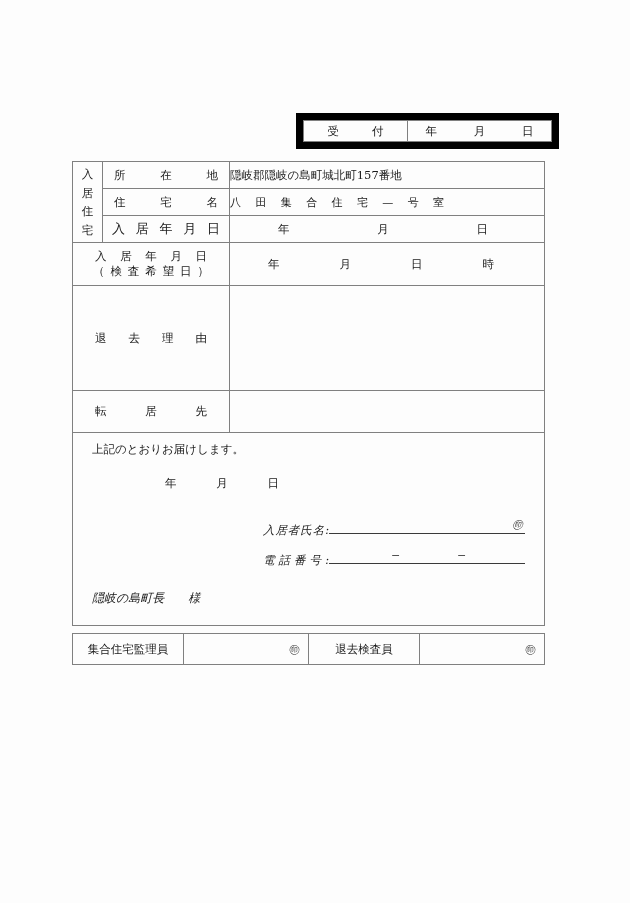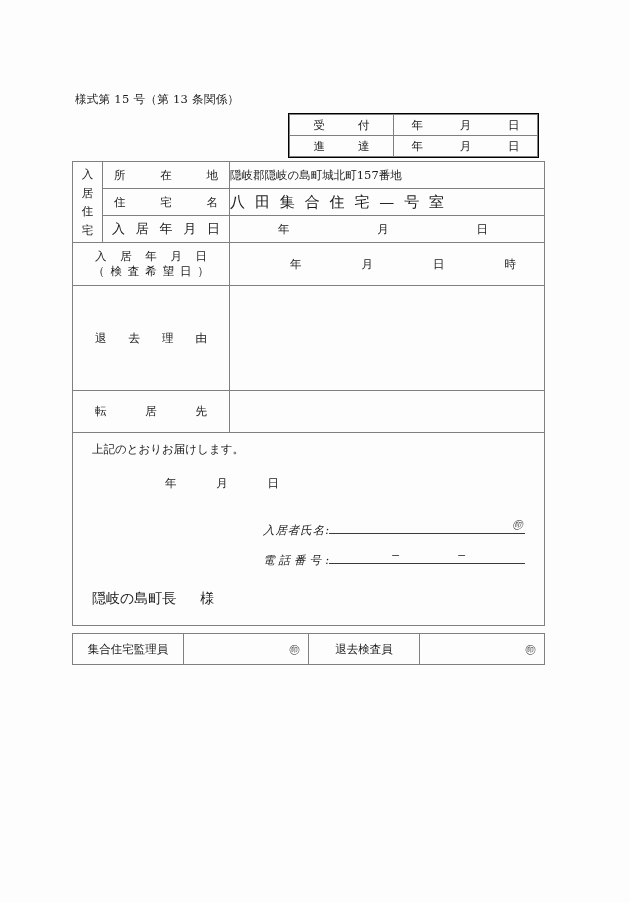--- a/index.html
+++ b/index.html
@@ -36,23 +36,23 @@
     left: 98px; top: 118px;
     font-size: 17px;
     font-weight: bold;
     letter-spacing: 1.2px;
     white-space: nowrap;
   }
 
   
   .receipt {
     position: absolute;
-    left: 288px; top: 113px;
+    left: 296px; top: 113px;
     width: 249px;
-    border: 1px solid #000000;
+    border: 7px solid #000000;
     border-collapse: collapse;
   }
   .receipt table {
     border-collapse: collapse;
     width: 100%;
     table-layout: fixed;
   }
   .receipt td {
     border: 1px solid #808080;
     height: 20px;
@@ -148,31 +148,31 @@
     display: inline-block;
     width: 210px;
     margin-left: 48px;
     text-align: justify;
     text-align-last: justify;
     font-size: 11.5px;
   }
   .ymdh-line {
     display: inline-block;
     width: 226px;
-    margin-left: 60px;
+    margin-left: 38px;
     text-align: justify;
     text-align-last: justify;
     font-size: 11.5px;
   }
   .house-line {
     display: inline-block;
     width: 214px;
     text-align: justify;
     text-align-last: justify;
-    font-size: 15px;
+    font-size: 11px;
   }
 
   
   .stmt-cell {
     height: 192px;
     position: relative;
     padding: 0;
     vertical-align: top;
   }
   .stmt-text {
@@ -230,22 +230,23 @@
     bottom: 1px;
     font-size: 11px;
     color: #3a3a3a;
   }
   .dash1 { left: 62px; }
   .dash2 { left: 128px; }
 
   .addressee {
     position: absolute;
     left: 19px; top: 157px;
-    font-size: 14px;
+    font-size: 12px;
     white-space: nowrap;
+    font-style: italic;
   }
   .addressee .sama { margin-left: 24px; }
 
   
   .off-lab {
     width: 110px;
     text-align: center;
     height: 30px;
     font-size: 11.5px;
     margin-top: 16px;
@@ -266,41 +267,32 @@
     vertical-align: top;
     padding: 7px 0 0 7px;
     font-size: 11.5px;
   }
 </style>
 </head>
 <body>
 
 <div class="page">
 
-  <div class="form-no">様式第 15 号（第 13 条関係）</div>
 
   <div class="receipt">
     <table>
       <tbody>
           <tr>
         <td class="lab">
           <span class="spread2">受付</span>
         </td>
         <td>
           <span class="ymd">年月日</span>
         </td>
       </tr>
-      <tr>
-        <td class="lab">
-          <span class="spread2">進達</span>
-        </td>
-        <td>
-          <span class="ymd">年月日</span>
-        </td>
-      </tr>
     </tbody>
       </table>
   </div>
 
   <table class="main">
 
     <tbody>
         <tr>
       <td class="v-label" rowspan="3">
         <span>入</span>

